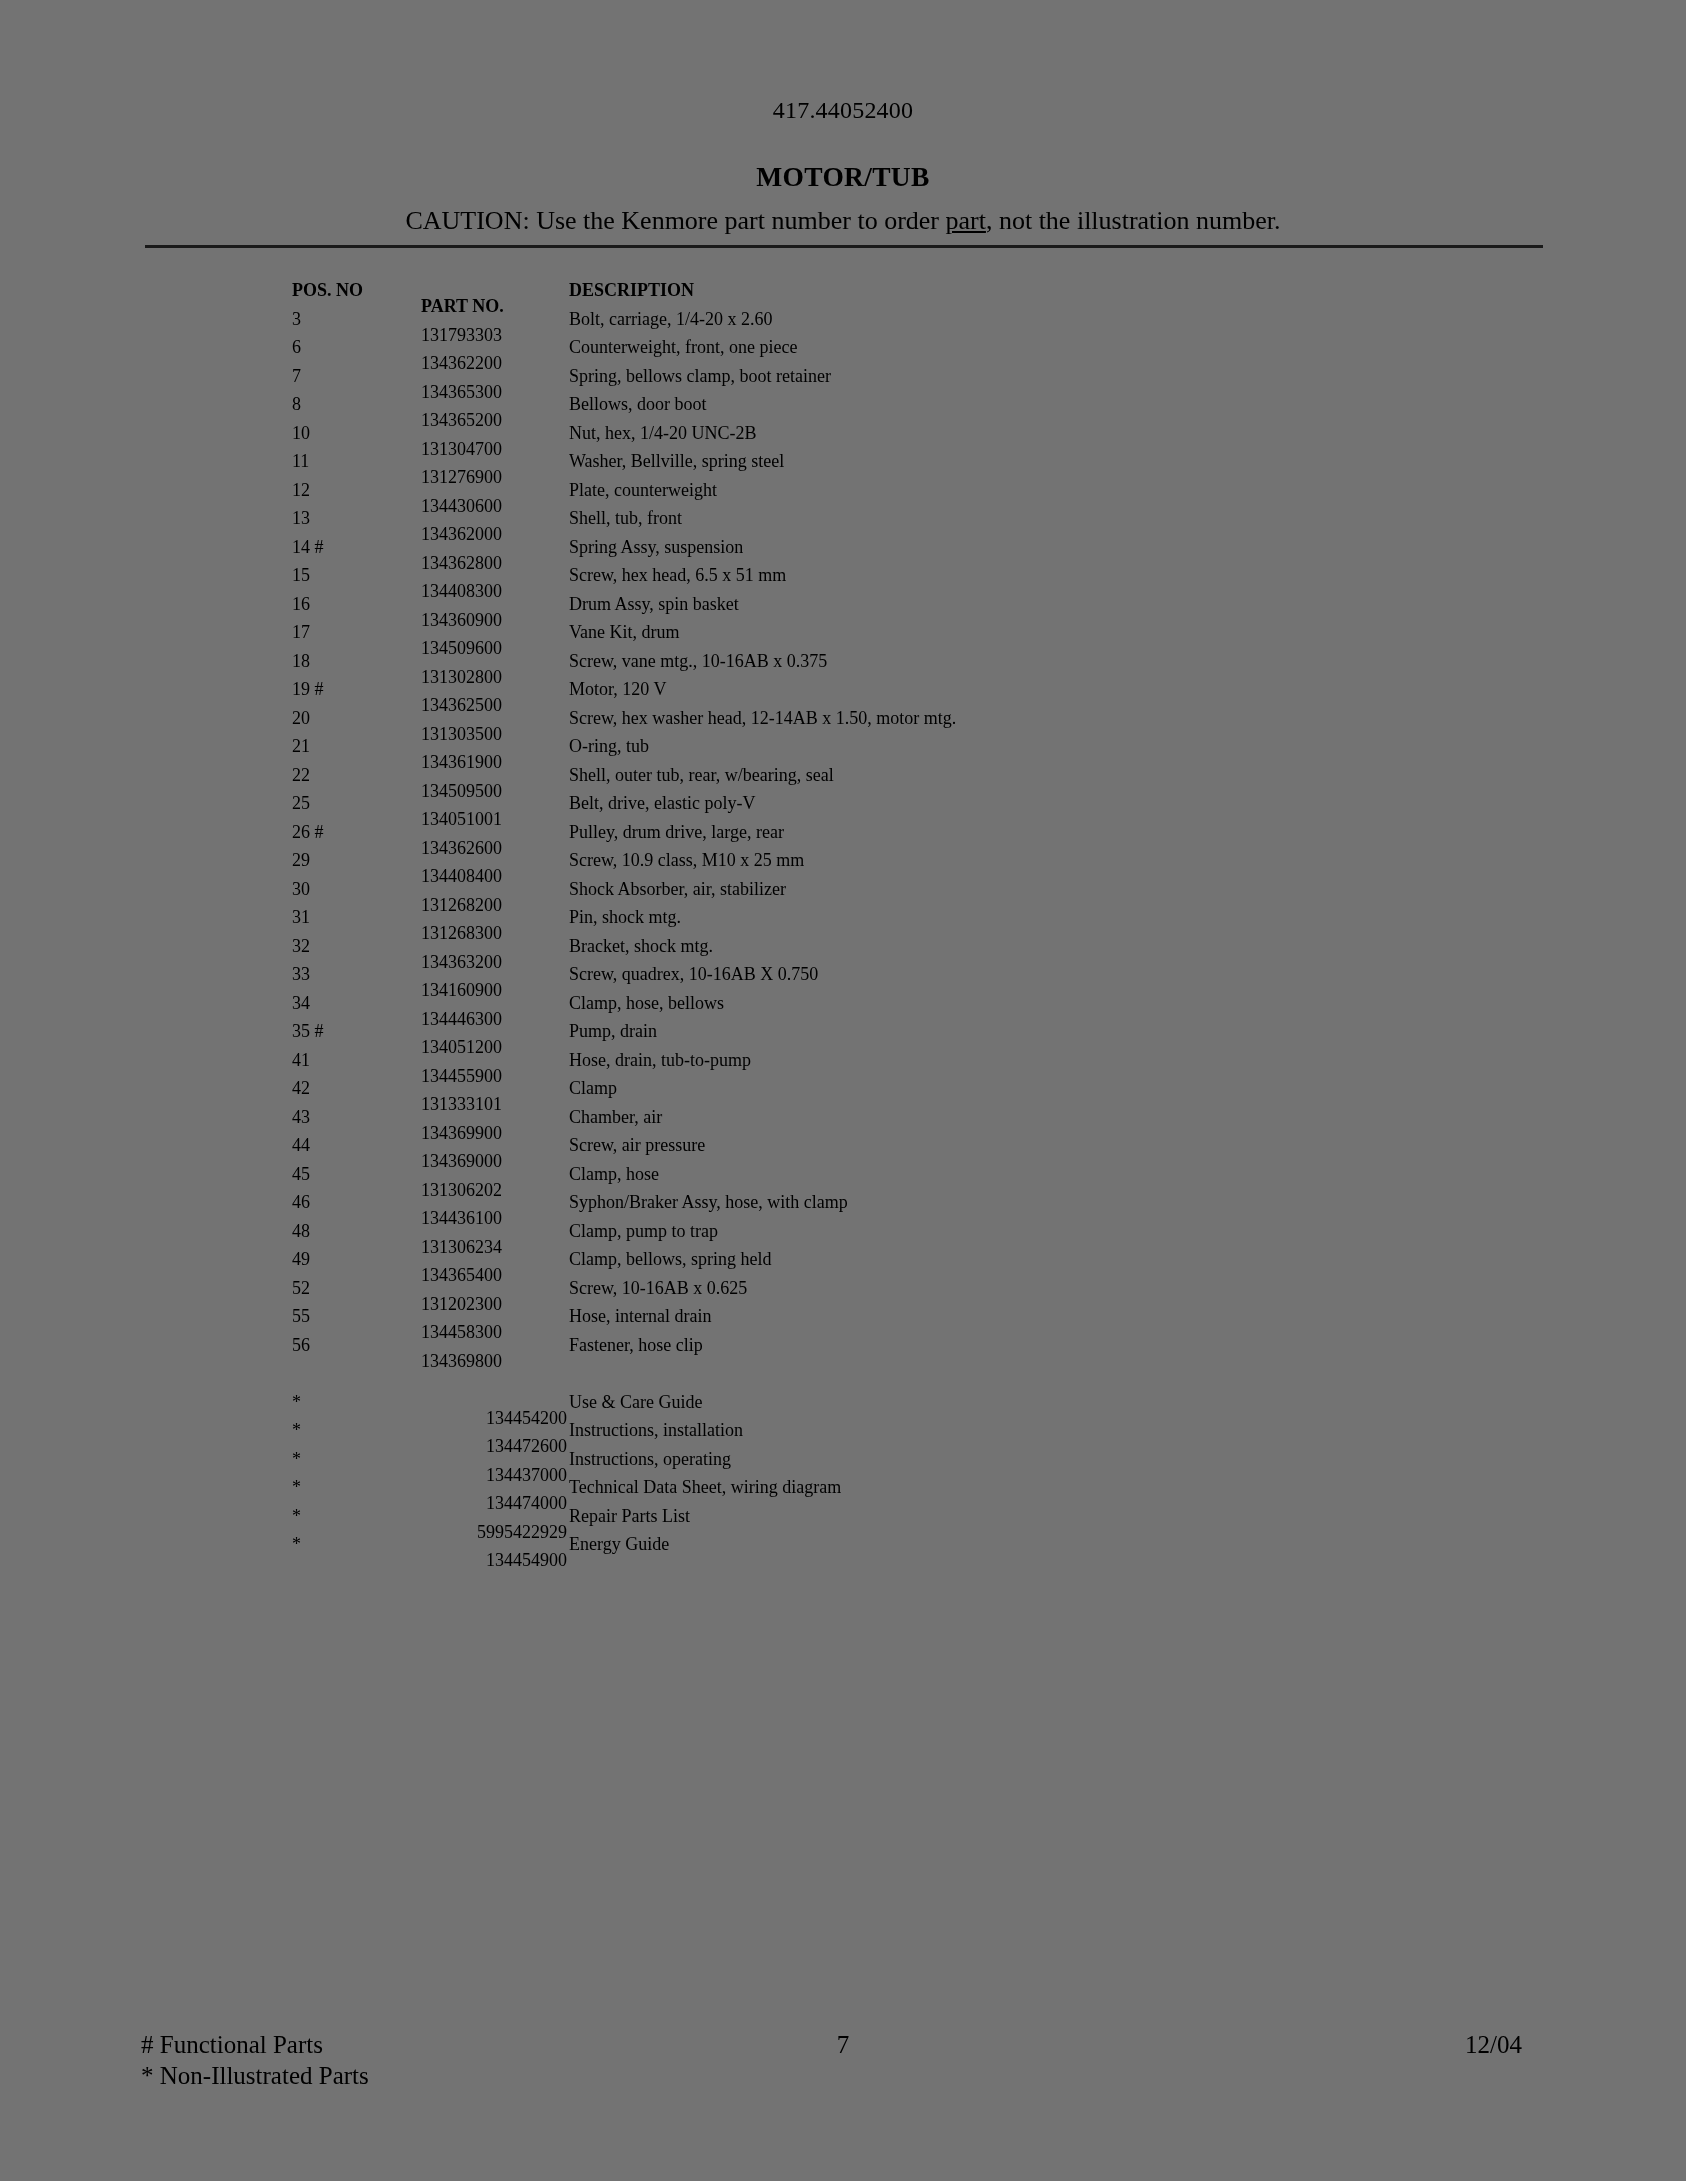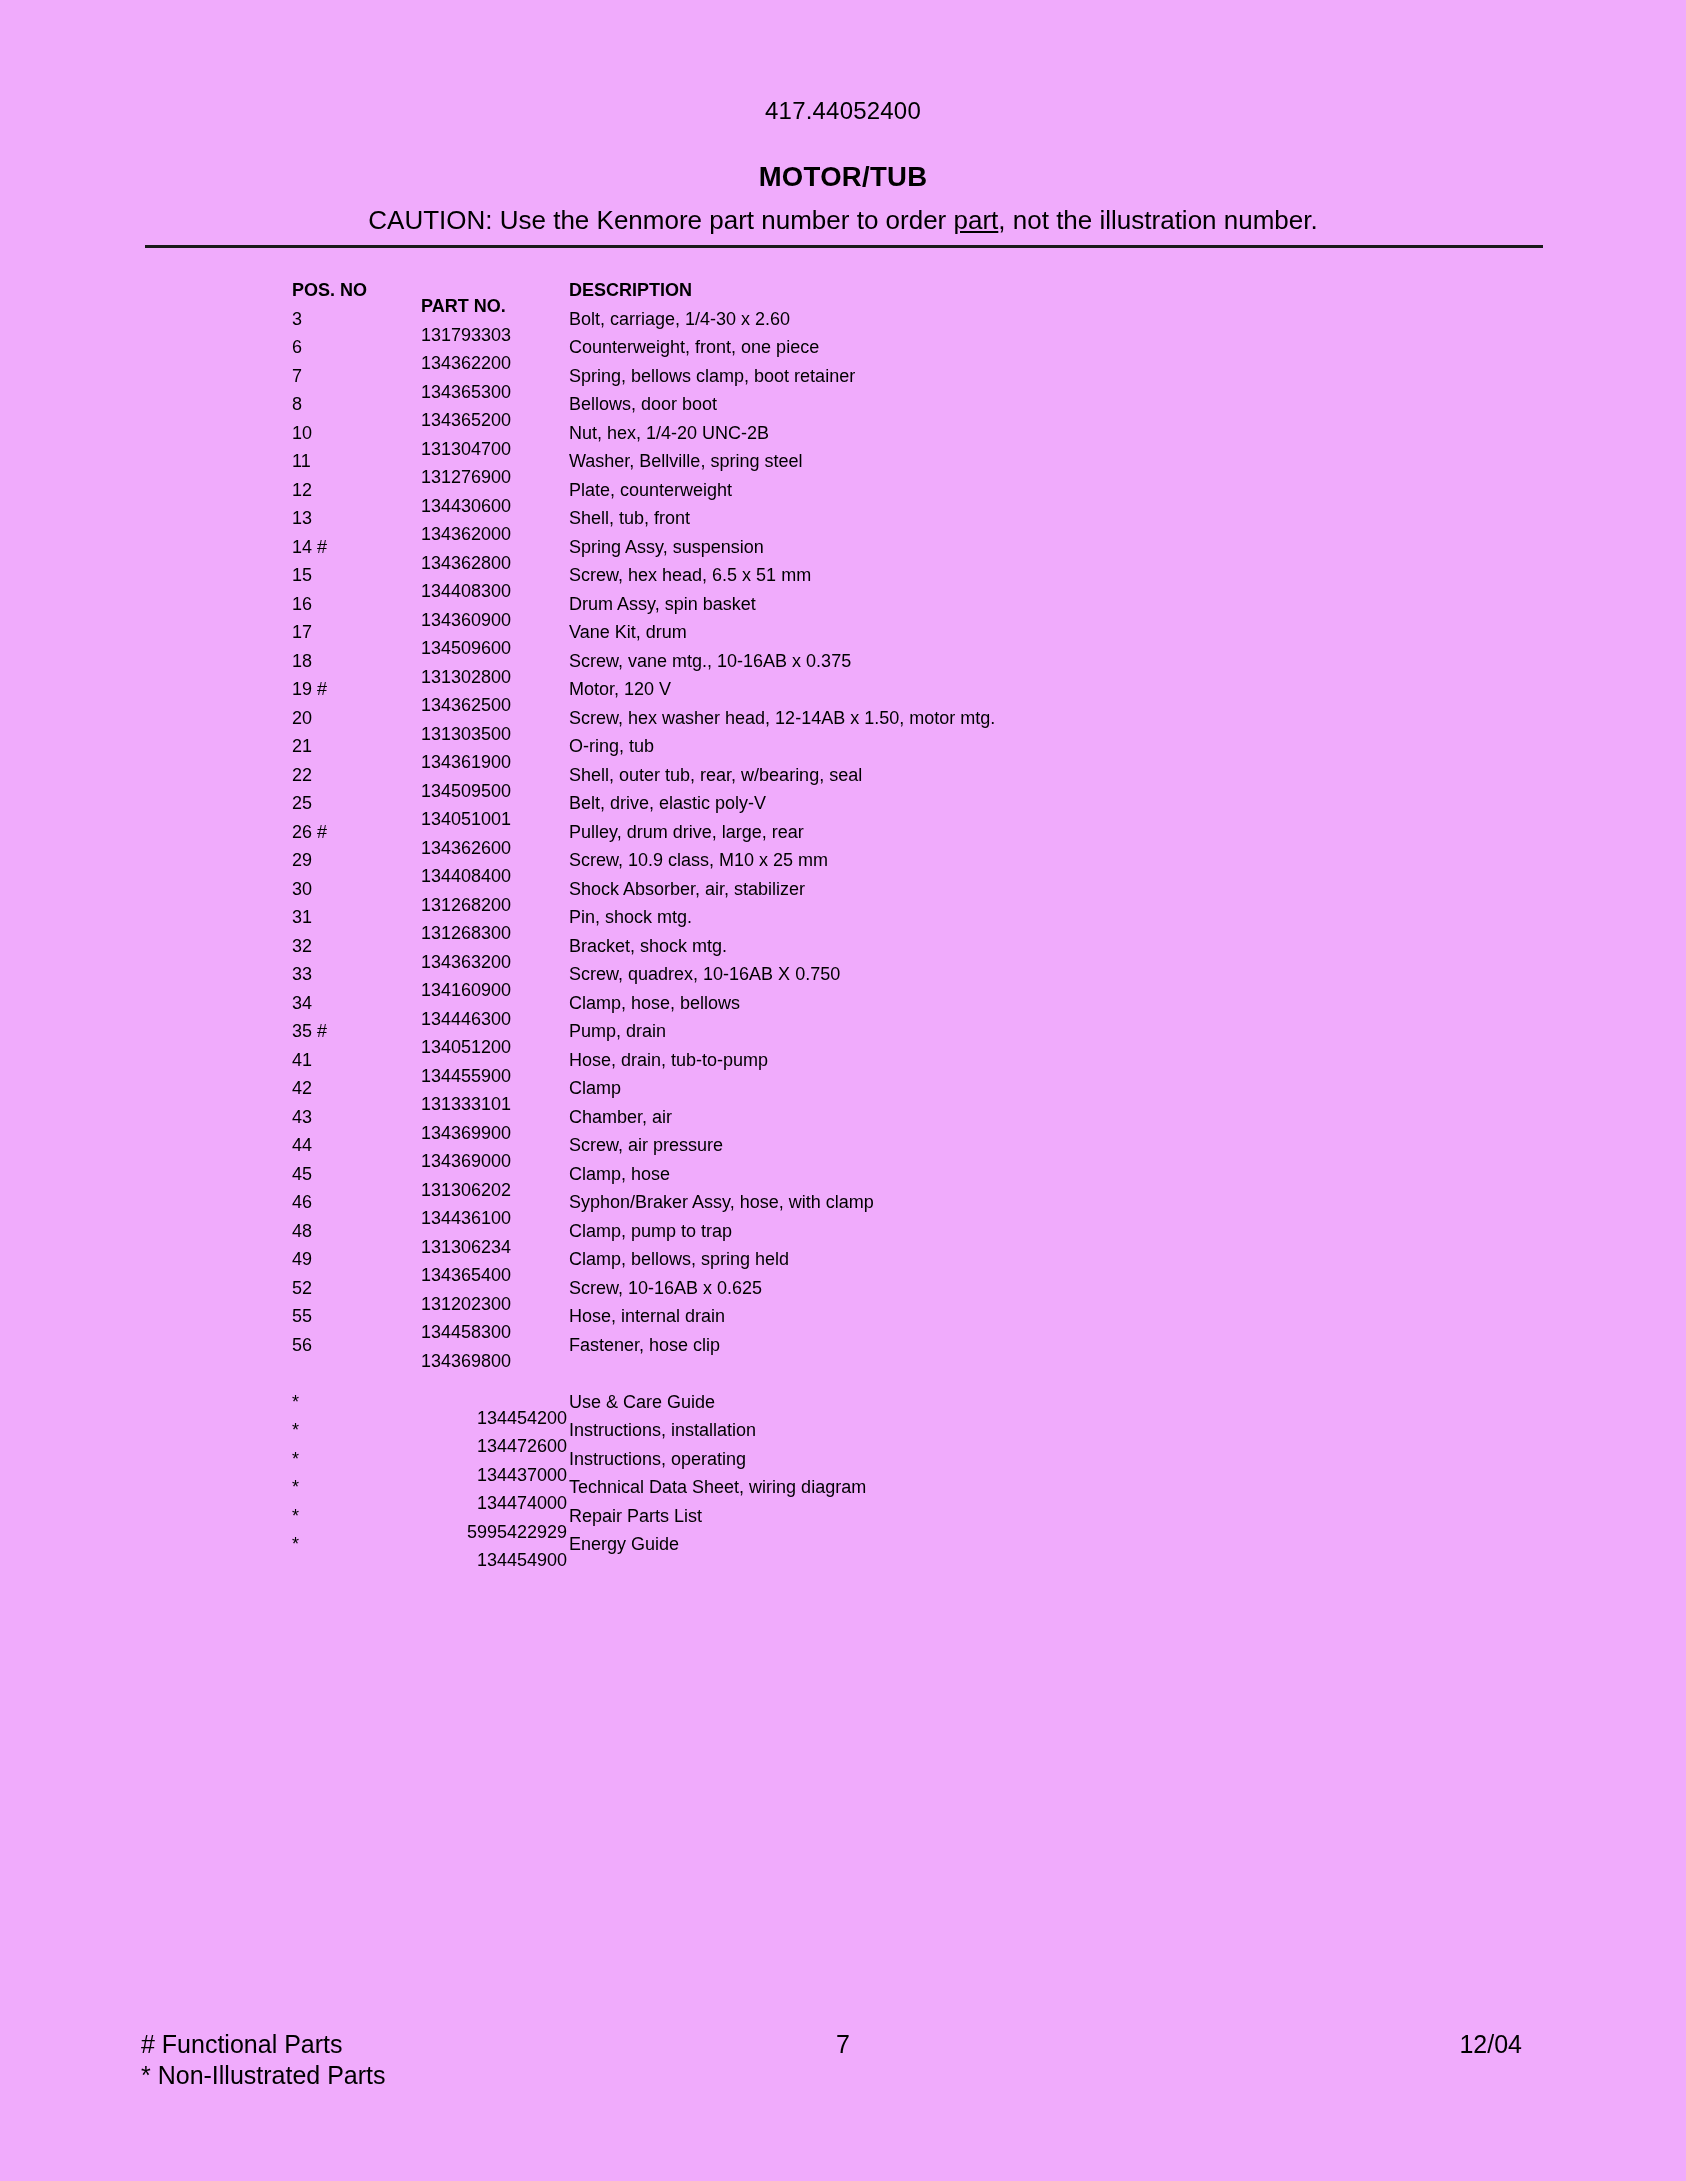--- a/index.html
+++ b/index.html
@@ -13,21 +13,22 @@
     height: 2182px;
     position: relative;
     font-family: "Liberation Sans", sans-serif;
     color: #000000;
     overflow: hidden;
   }
 
   .page {
     position: absolute;
     inset: 0;
-    background: #f0abfc;
+    background: #737373;
+    font-family: Liberation Serif, serif;
   }
 
   
   .model-no {
     position: absolute;
     top: 96px;
     left: 0;
     width: 1686px;
     text-align: center;
     font-size: 24px;
@@ -176,21 +177,21 @@
     <div class="prow header-row">
       <span class="c-pos">POS. NO</span>
       <span class="c-part">PART NO.</span>
       <span class="c-desc">DESCRIPTION</span>
     </div>
 
     <div id="main-rows">
         <div class="prow">
           <span class="c-pos">3</span>
           <span class="c-part">131793303</span>
-          <span class="c-desc">Bolt, carriage, 1/4-30 x 2.60</span>
+          <span class="c-desc">Bolt, carriage, 1/4-20 x 2.60</span>
         </div>
         <div class="prow">
           <span class="c-pos">6</span>
           <span class="c-part">134362200</span>
           <span class="c-desc">Counterweight, front, one piece</span>
         </div>
         <div class="prow">
           <span class="c-pos">7</span>
           <span class="c-part">134365300</span>
           <span class="c-desc">Spring, bellows clamp, boot retainer</span>

